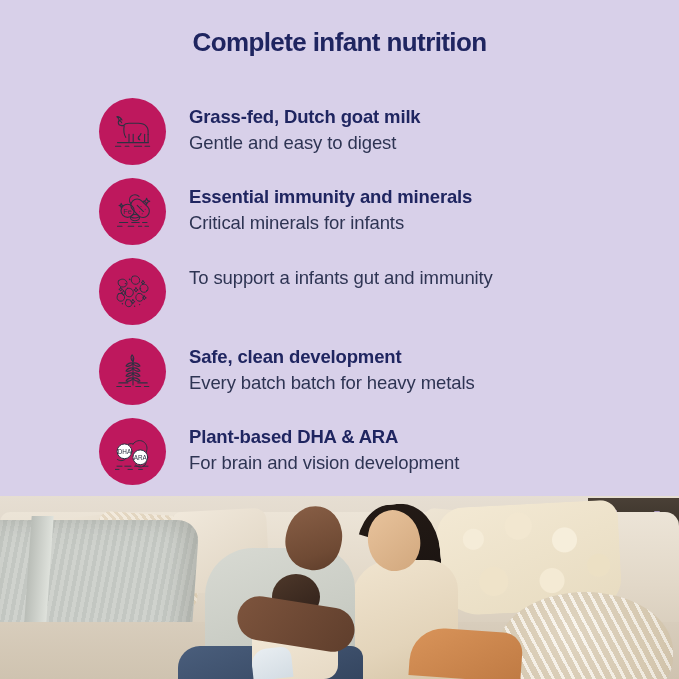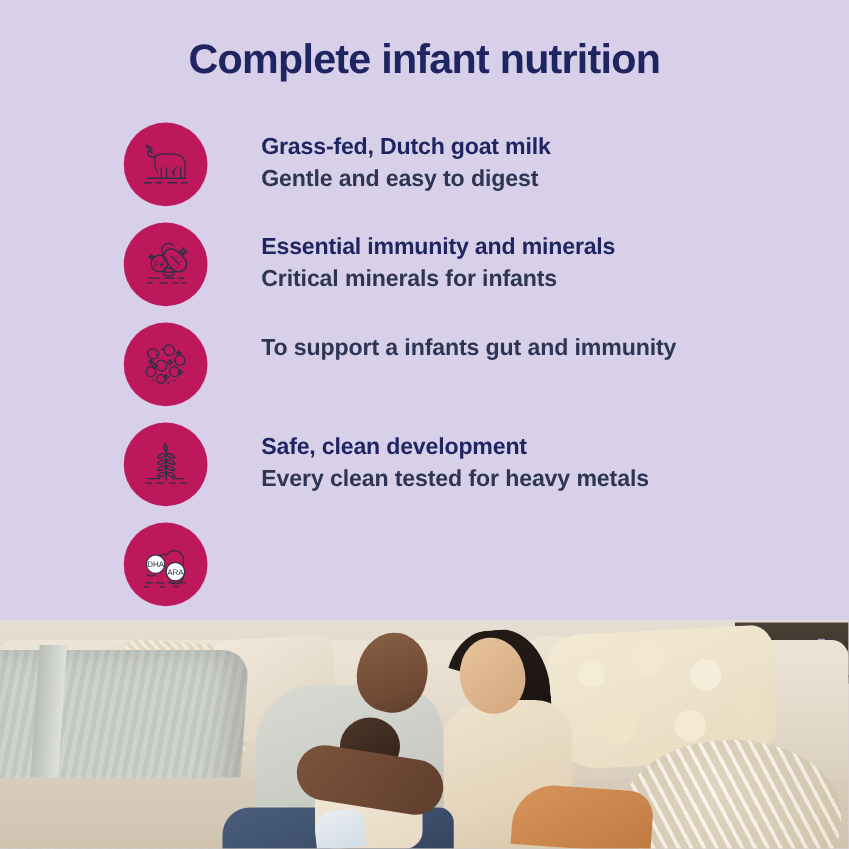--- a/index.html
+++ b/index.html
@@ -22,21 +22,21 @@
     overflow: hidden;
   }
 
   
   .headline {
     position: absolute;
     left: 0;
     top: 27px;
     width: 679px;
     text-align: center;
-    font-size: 33px;
+    font-size: 26px;
     font-weight: bold;
     letter-spacing: -0.6px;
     color: #1f2560;
     line-height: 1.2;
   }
 
   
   .benefits {
     position: absolute;
     left: 0;
@@ -59,35 +59,35 @@
     background: #be185d;
     display: flex;
     align-items: center;
     justify-content: center;
   }
   .icon-badge svg {
     display: block;
   }
   .benefit-text {
     position: absolute;
-    left: 209px;
+    left: 189px;
     top: 9px;
     width: 470px;
   }
   .benefit-title {
     font-size: 18.5px;
     font-weight: bold;
     color: #1f2560;
     letter-spacing: -0.15px;
     line-height: 1.35;
     white-space: nowrap;
   }
   .benefit-sub {
     font-size: 18.5px;
-    font-weight: bold;
+    font-weight: normal;
     color: #2e3453;
     letter-spacing: -0.1px;
     line-height: 1.35;
     margin-top: 1px;
     white-space: nowrap;
   }
 
   
   .photo {
     position: absolute;
@@ -381,41 +381,45 @@
           <path d="M25 26.2c-2.6-.9-5.8.4-7 2.9 2.7.9 5.8-.6 7-2.9z"></path>
           <path d="M25 26.2c2.6-.9 5.8.4 7 2.9-2.7.9-5.8-.6-7-2.9z"></path>
           <path d="M25 31.2c-2.6-.9-5.8.4-7 2.9 2.7.9 5.8-.6 7-2.9z"></path>
           <path d="M25 31.2c2.6-.9 5.8.4 7 2.9-2.7.9-5.8-.6-7-2.9z"></path>
           <path d="M10.8 35.9h9.1M29.8 35.9h9.4"></path>
           <path d="M8.8 39.5h4.6M17.2 39.5h5.3M27.8 39.5h4.8M36.4 39.5h4.4"></path>
         </svg>
       </div>
       <div class="benefit-text">
         <div class="benefit-title">Safe, clean development</div>
-        <div class="benefit-sub">Every clean tested for heavy metals</div>
+        <div class="benefit-sub">Every batch batch for heavy metals</div>
       </div>
     </div>
 
     <div class="benefit-row">
       <div class="icon-badge">
         <svg width="52" height="52" viewBox="0 0 52 52" fill="none" stroke="#2d3142" stroke-width="1" stroke-linecap="round" stroke-linejoin="round">
 
           <path d="M10.5 33.5c2.8 2 6.6 1.4 8.6-1.3 1.4-1.9 1.5-4.4.2-6.3-1.4-2-1.2-4.7.5-6.4 1.7-1.8 4.2-2.4 6.3-1.5"></path>
           <path d="M26.1 18c2.4-3.4 6.9-4.5 10.3-2.3 3 1.9 4.3 5.7 3.2 9-.8 2.6-1.2 5.4-.6 8 .5 2.2.2 4.5-1 6.3"></path>
           <path d="M38 39c-2.6 2.8-7 2.8-9.6 0"></path>
 
           <circle cx="17.5" cy="25.3" r="7.4" fill="#ffffff"></circle>
           <text x="17.5" y="27.9" text-anchor="middle" font-family="Liberation Sans, sans-serif" font-size="6.4" fill="#2d3142" stroke="none">DHA</text>
 
           <circle cx="33.3" cy="31.3" r="7.4" fill="#ffffff"></circle>
           <text x="33.3" y="33.9" text-anchor="middle" font-family="Liberation Sans, sans-serif" font-size="6.4" fill="#2d3142" stroke="none">ARA</text>
 
           <path d="M10 40.2h5M17.8 40.2h6.2M27.6 40.2h5.4M36.4 40.2h4.6"></path>
           <path d="M8.4 43.4h3.6M21 43.4h4.4M31.6 43.4h3.8"></path>
         </svg>
+      </div>
+      <div class="benefit-text">
+        <div class="benefit-title">Plant-based DHA &amp; ARA</div>
+        <div class="benefit-sub">For brain and vision development</div>
       </div>
     </div>
 
   </div>
 
   <div class="photo">
     <div class="photo-scene">
       <div class="ph-wall"></div>
 
       <div class="ph-shelf"></div>

